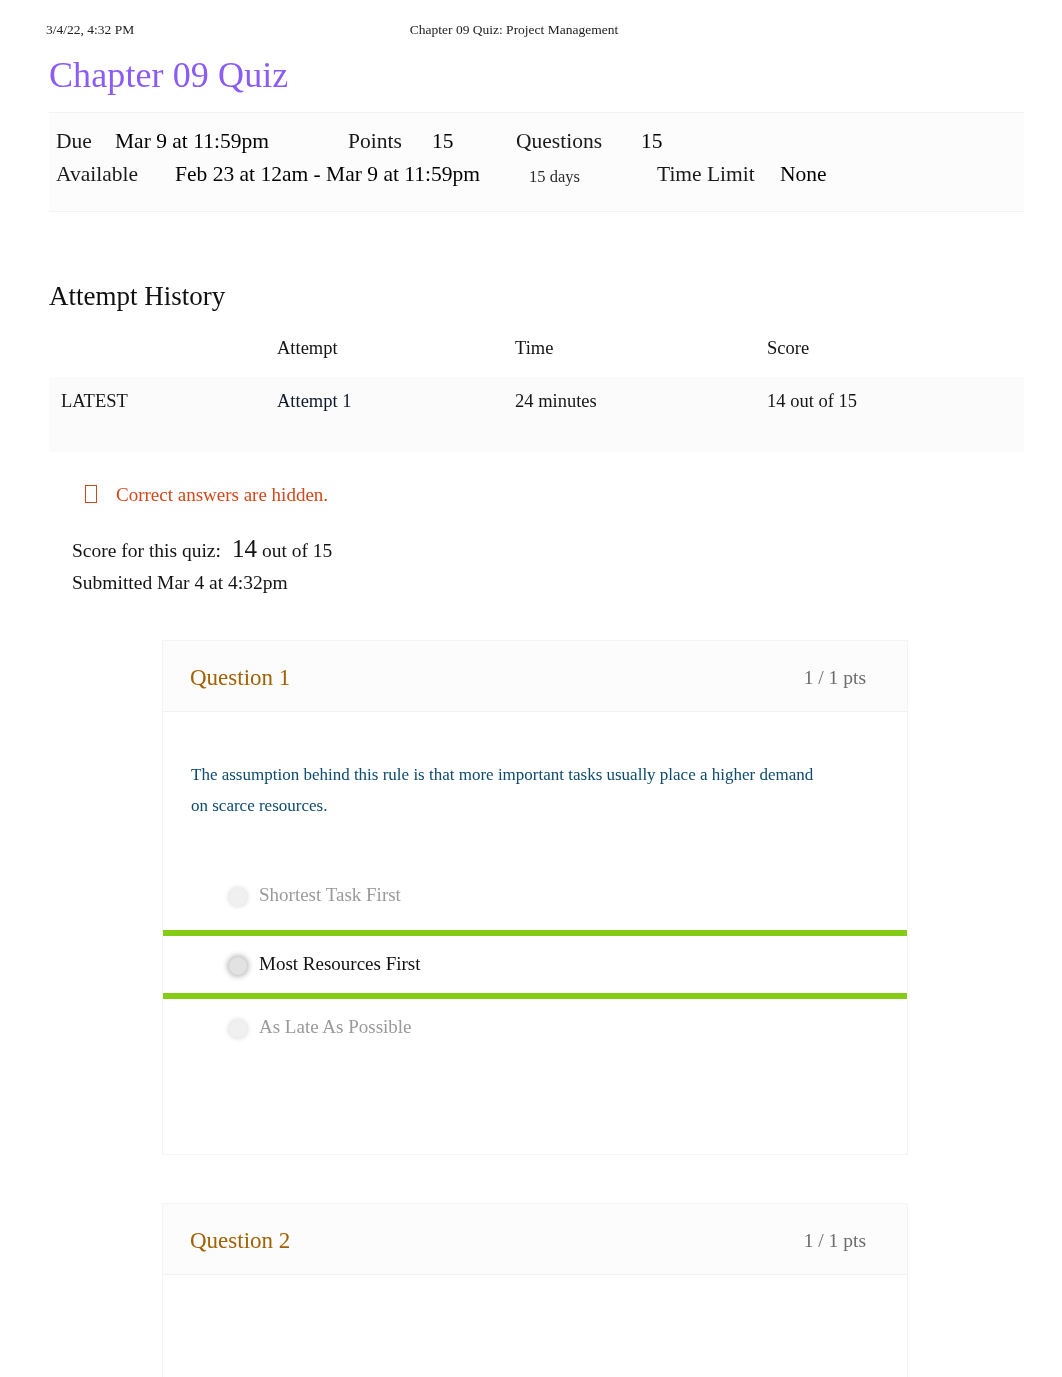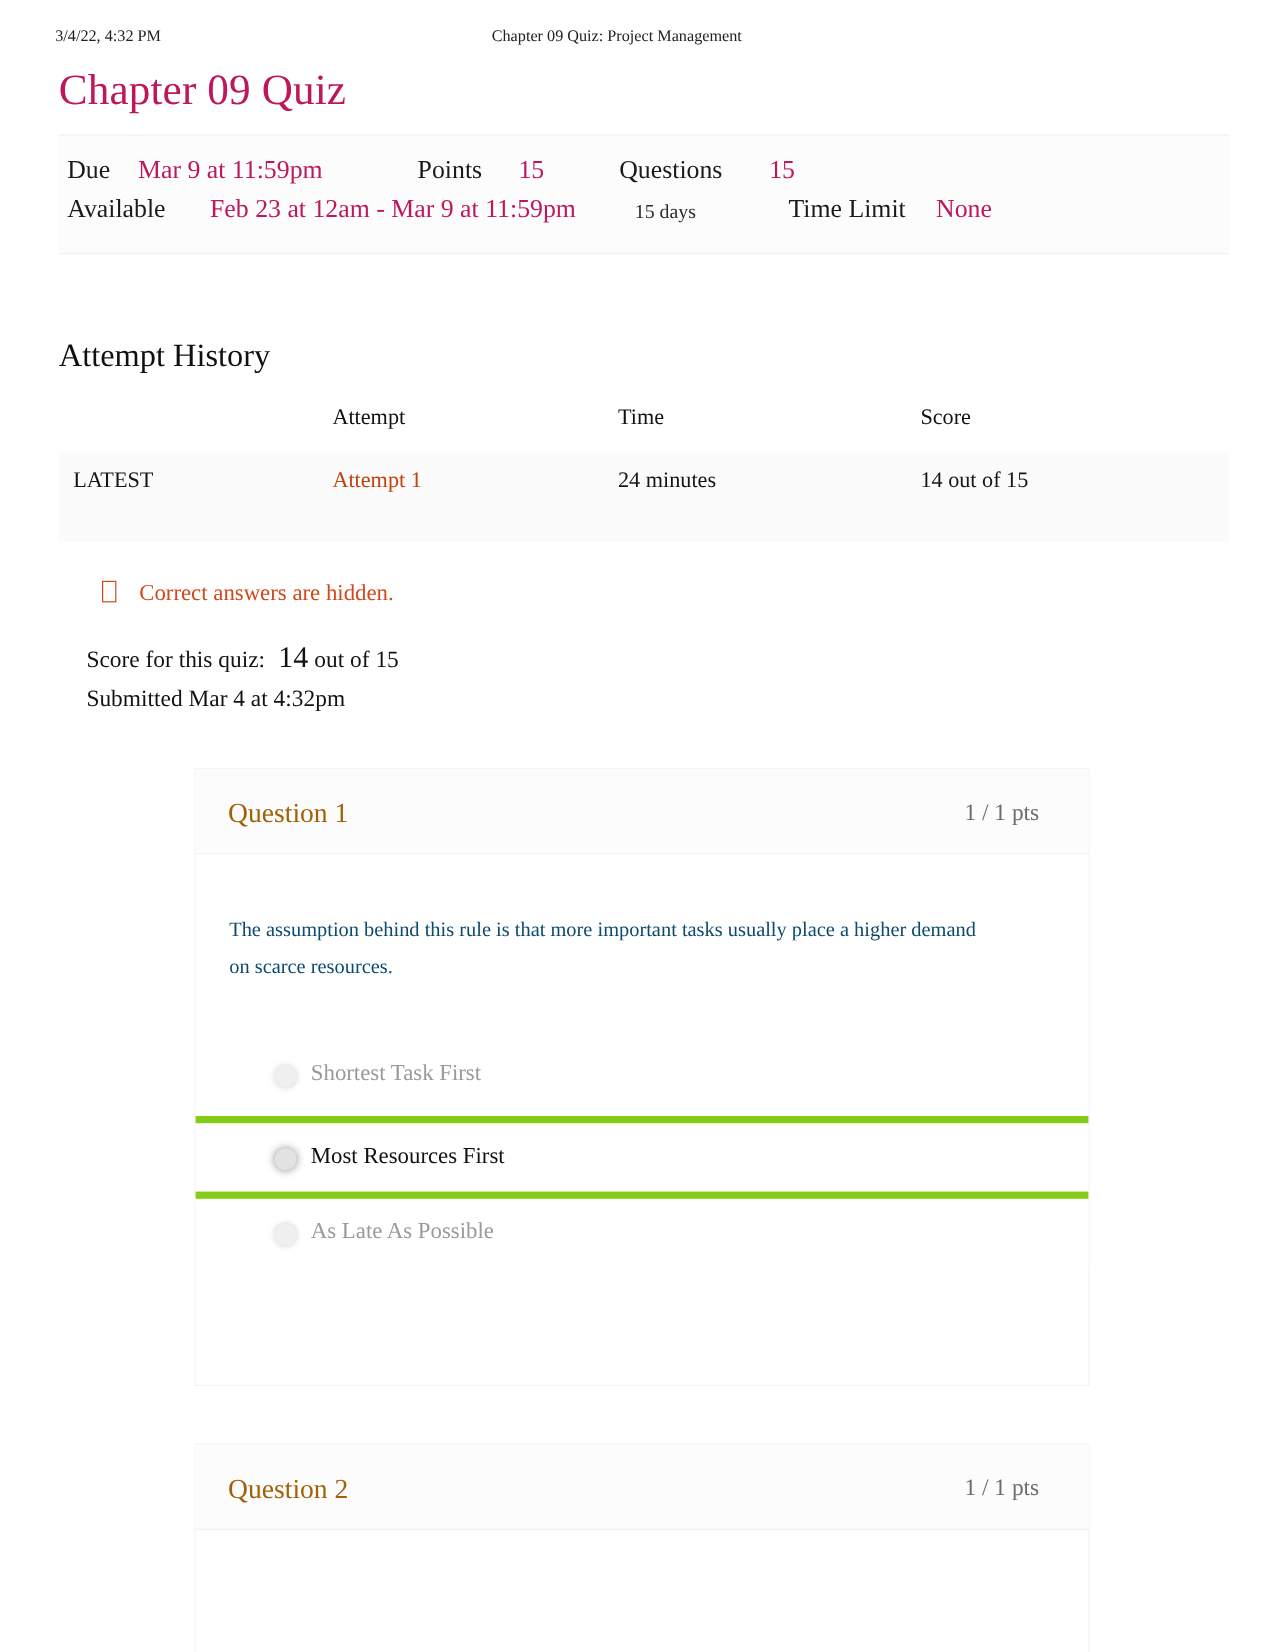--- a/index.html
+++ b/index.html
@@ -42,21 +42,21 @@
   }
 
   
   .page-title {
     position: absolute;
     left: 49px;
     top: 54px;
     font-size: 36px;
     font-weight: normal;
     letter-spacing: 0.1px;
-    color: #be185d;
+    color: #8b5cf6;
     margin: 0;
   }
 
   
   .quiz-header {
     position: absolute;
     left: 49px;
     top: 112px;
     width: 975px;
     background: #fcfcfc;
@@ -65,21 +65,21 @@
     padding: 16px 0 16px 0;
     box-sizing: border-box;
   }
   .qh-line {
     position: relative;
     height: 33px;
     white-space: nowrap;
     font-size: 21.5px;
   }
   .qh-lbl { color: #1a1a1a; }
-  .qh-val { color: #be185d; }
+  .qh-val { color: #000000; }
   .qh-small { font-size: 16.5px; color: #2a2a2a; }
 
   .qh-due-lbl   { position: absolute; left: 7px;   top: 0; }
   .qh-due-val   { position: absolute; left: 66px;  top: 0; }
   .qh-pts-lbl   { position: absolute; left: 299px; top: 0; font-family: Liberation Serif, serif; }
   .qh-pts-val   { position: absolute; left: 383px; top: 0; }
   .qh-qs-lbl    { position: absolute; left: 467px; top: 0; }
   .qh-qs-val    { position: absolute; left: 592px; top: 0; }
 
   .qh-av-lbl    { position: absolute; left: 7px;   top: 0; }
@@ -118,21 +118,21 @@
   .attempt-table td {
     padding: 14px 0 14px 0;
     color: #151515;
     vertical-align: top;
   }
   .col-kept  { width: 216px; padding-left: 12px !important; }
   .col-att   { width: 238px; }
   .col-time  { width: 252px; }
   .col-score { width: auto; }
   .attempt-link {
-    color: #c2410c;
+    color: #0f172a;
     text-decoration: none;
   }
   .attempt-table-spacer {
     position: absolute;
     left: 49px;
     top: 424px;
     width: 975px;
     height: 28px;
     background: #fbfbfb;
   }

